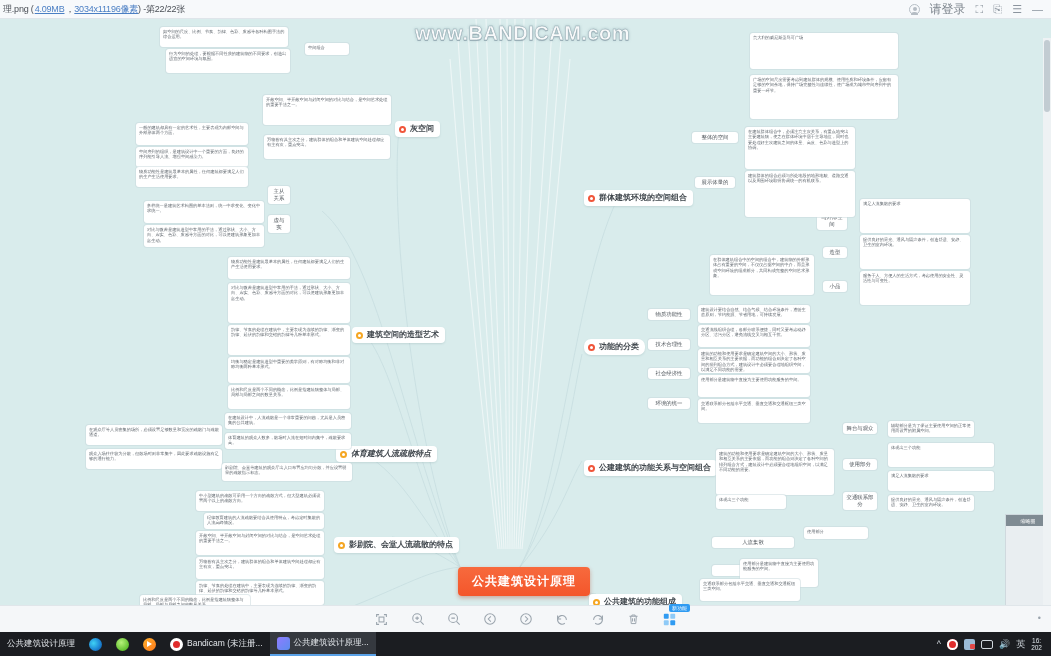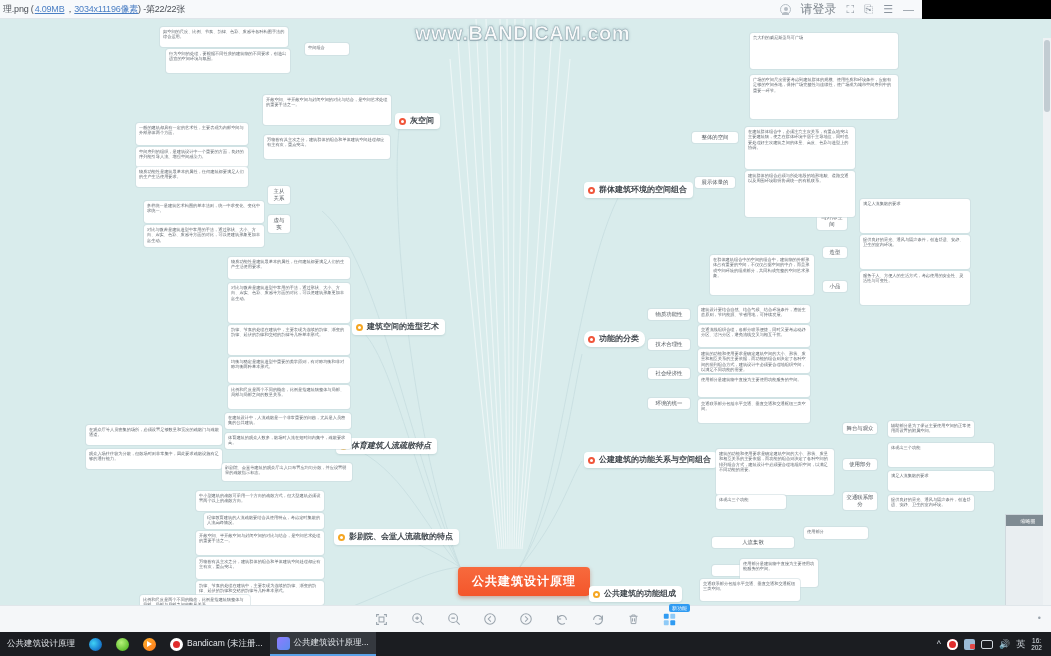--- a/index.html
+++ b/index.html
@@ -6,21 +6,21 @@
   html, body {
     width: 1051px; height: 656px;
     overflow: hidden;
     font-family: "Liberation Sans", "DejaVu Sans", sans-serif;
     background: #000;
   }
   #app { position: relative; width: 1051px; height: 656px; }
 
   
   .viewer-header {
-    position: absolute; left: 0; top: 0; width: 922px; height: 19px;
+    position: absolute; left: 0; top: 0; width: 1051px; height: 19px;
     background: #f7f9fb; border-bottom: 1px solid #dfe5ea;
     display: flex; align-items: center; font-size: 9px; color: #4a4f56; justify-content: space-between;
   }
   .vh-title { padding-left: 3px; white-space: nowrap; letter-spacing: -0.2px; }
   .vh-link { color: #4b7fc4; text-decoration: underline; margin: 0 1px; }
   .vh-dim  { color: #4b7fc4; text-decoration: underline; }
   .vh-spacer { flex: 1; }
   .vh-right { display: flex; align-items: center; gap: 10px; padding-right: 8px; color: #8b949e; }
   .vh-avatar {
     width: 11px; height: 11px; border-radius: 50%;
@@ -66,20 +66,21 @@
     line-height: 1.28;
     padding: 2px 4px;
     box-shadow: 0 0 0 1px rgba(200,215,220,.5);
     overflow: hidden;
   }
   .node.lvl1 {
     display: flex; align-items: center; gap: 4px;
     font-size: 8px; font-weight: bold; color: #3f464c;
     padding: 3px 6px 3px 4px; border-radius: 4px;
     box-shadow: 0 1px 2px rgba(90,120,130,.18);
+    margin-top: 8px;
   }
   .dot { width: 7px; height: 7px; border-radius: 50%; flex: 0 0 auto; }
   .dot.red    { background: #ffffff; border: 2px solid #f0553a; }
   .dot.orange { background: #ffffff; border: 2px solid #f5a623; }
   .dot.green  { background: #ffffff; border: 2px solid #4caf50; }
   .node.lvl2 { font-size: 5.4px; padding: 2px 3px; }
   .node.leafbox { font-size: 4.2px; padding: 2px 3px; color: #5f666d; }
 
   .center-node {
     position: absolute; left: 458px; top: 548px;

